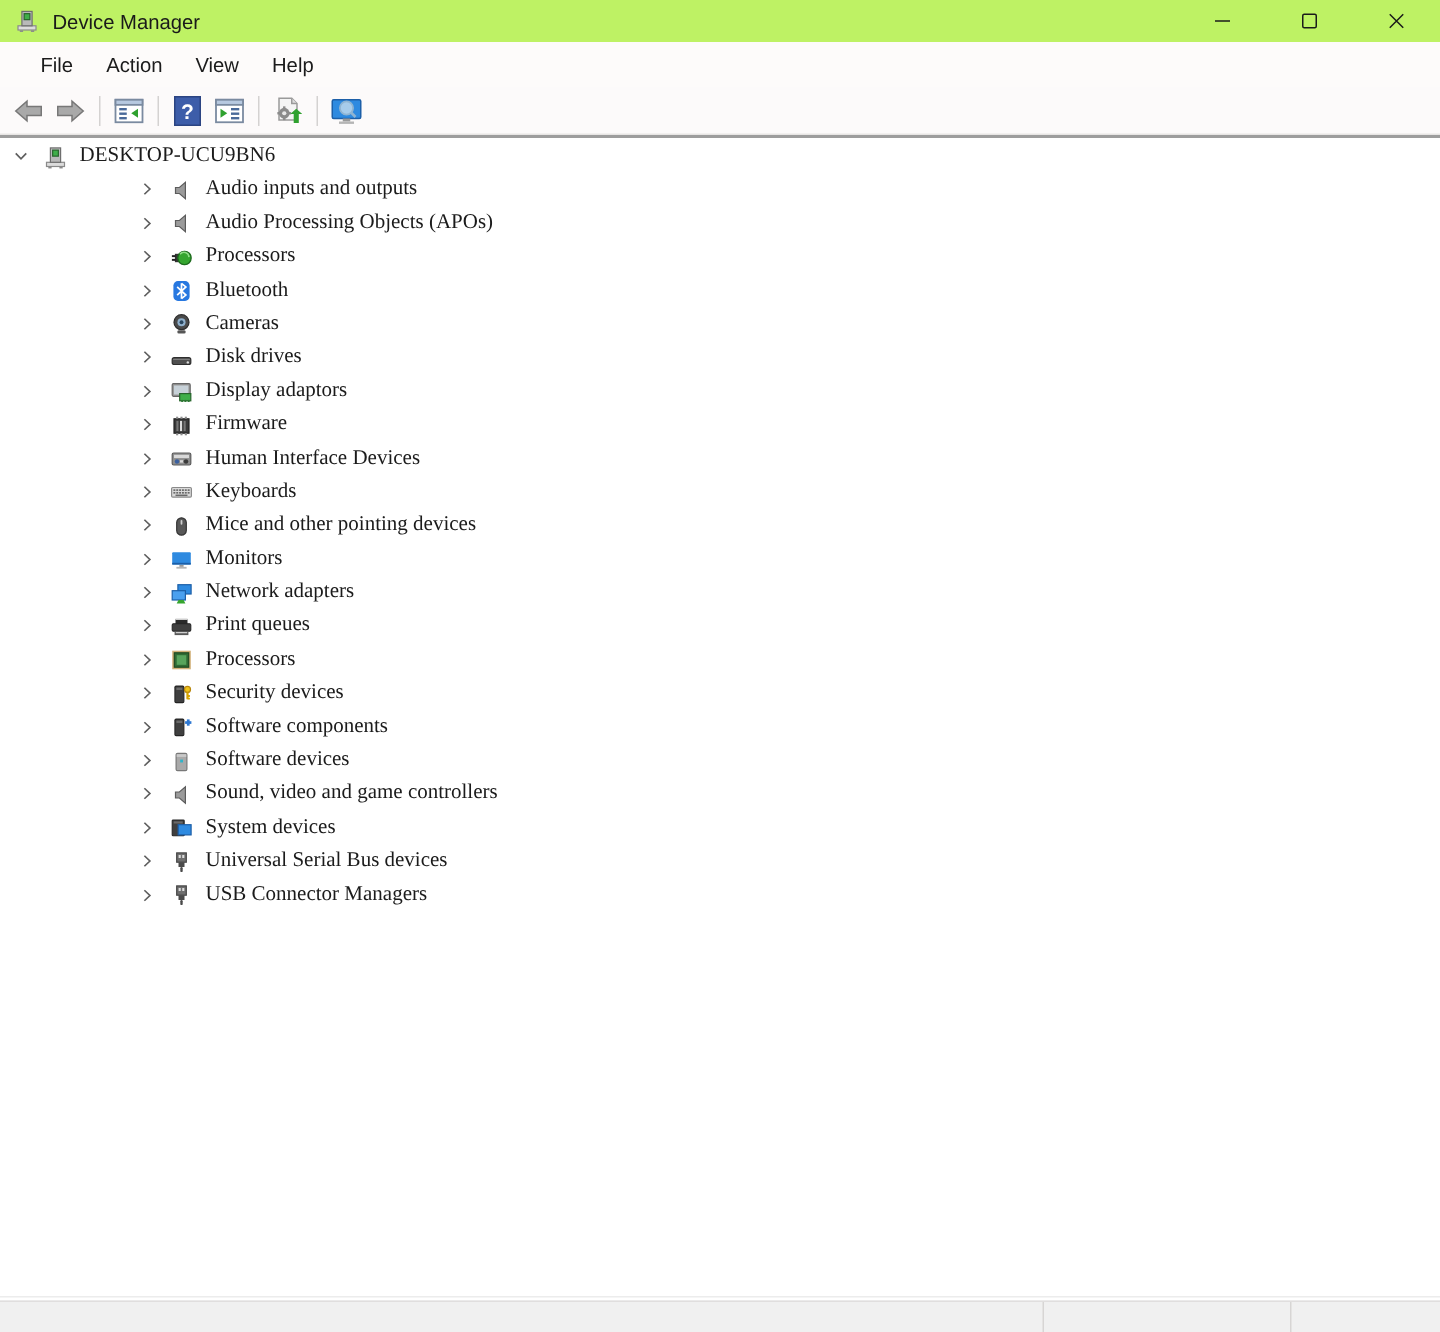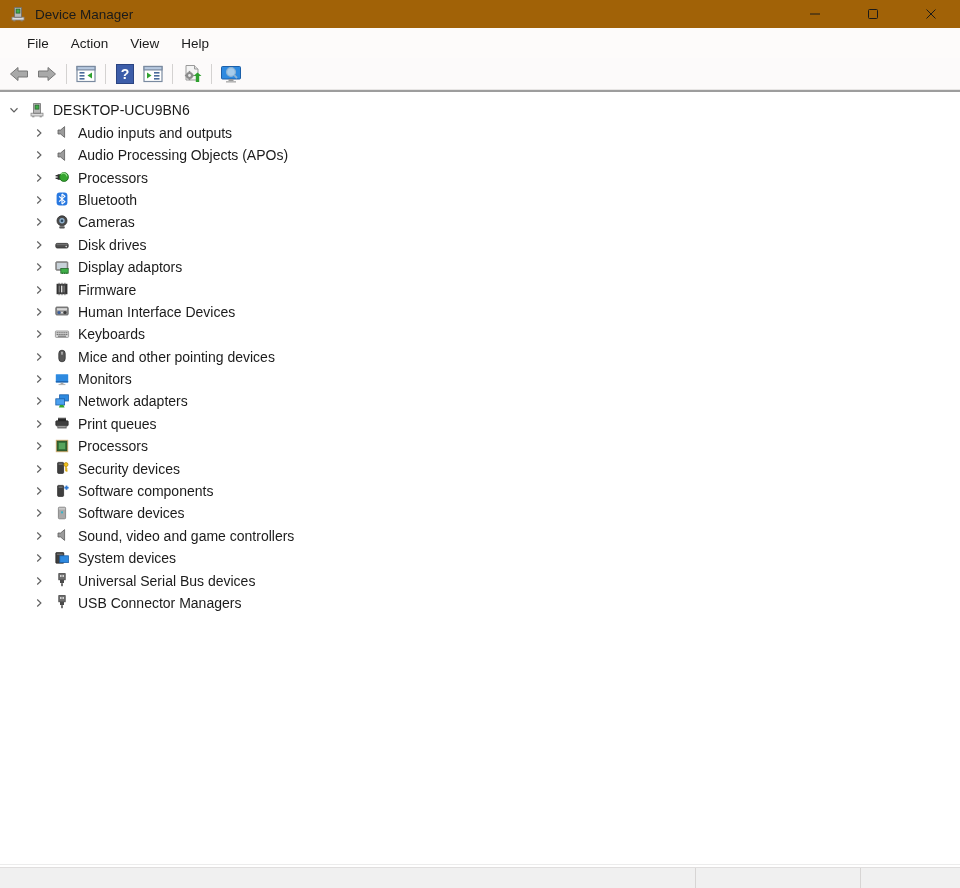--- a/index.html
+++ b/index.html
@@ -6,21 +6,21 @@
   body{
     width:960px;height:888px;overflow:hidden;
     font-family:"Liberation Sans","DejaVu Sans",sans-serif;
     background:#ffffff;color:#1b1b1b;
     -webkit-user-select:none;user-select:none;
   }
   .window{display:flex;flex-direction:column;width:960px;height:888px;}
 
   
   .titlebar{
-    height:28px;flex:0 0 28px;background:#a16207;
+    height:28px;flex:0 0 28px;background:#bef264;
     display:flex;align-items:center;padding-left:9px;text-align:right;
   }
   .title-icon{width:17px;height:17px;display:flex;align-items:center;justify-content:center;}
   .title-icon svg{width:16px;height:16px;}
   .title-text{margin-left:9px;font-size:13.5px;color:#1a1a1a;}
   .caption-buttons{margin-left:auto;display:flex;height:100%;}
   .caption-btn{width:58px;height:100%;display:flex;align-items:center;justify-content:center;}
   .caption-btn svg{width:12px;height:12px;}
 
   
@@ -36,23 +36,23 @@
     display:flex;align-items:center;padding-left:5px;
     border-bottom:1px solid #e7e5e4;
   }
   .tb-btn{width:26px;height:26px;display:flex;align-items:center;justify-content:center;margin:0 1px;}
   .tb-btn svg{width:22px;height:22px;}
   .tb-sep{width:1px;height:20px;background:#d4d2d1;margin:0 5px;}
   .hard-rule{height:2px;flex:0 0 2px;background:#9d9d9d;}
 
   
   .tree{flex:1 1 auto;background:#ffffff;padding-top:4px;overflow:hidden;}
-  .row{height:22.4px;display:flex;align-items:flex-end;font-size:14px;white-space:nowrap;}
+  .row{height:22.4px;display:flex;align-items:flex-start;font-size:14px;white-space:nowrap;font-family:Liberation Serif, serif;}
   .row.root{padding-left:6px;}
-  .row.child{padding-left:31px;}
+  .row.child{padding-left:42px;margin-left:48px;}
   .chev{width:16px;height:16px;display:flex;align-items:center;justify-content:center;flex:0 0 16px;}
   .chev svg{width:14px;height:14px;}
   .ticon{width:17px;height:17px;margin-left:6px;display:flex;align-items:center;justify-content:center;flex:0 0 17px;}
   .ticon svg{width:16px;height:16px;}
   .tlabel{margin-left:8px;color:#1b1b1b;}
 
   
   .status-gap{height:2px;flex:0 0 2px;background:#ffffff;border-top:1px solid #ececec;}
   .statusbar{
     height:20px;flex:0 0 20px;background:#f0f0f0;border-top:1px solid #e0dede;

